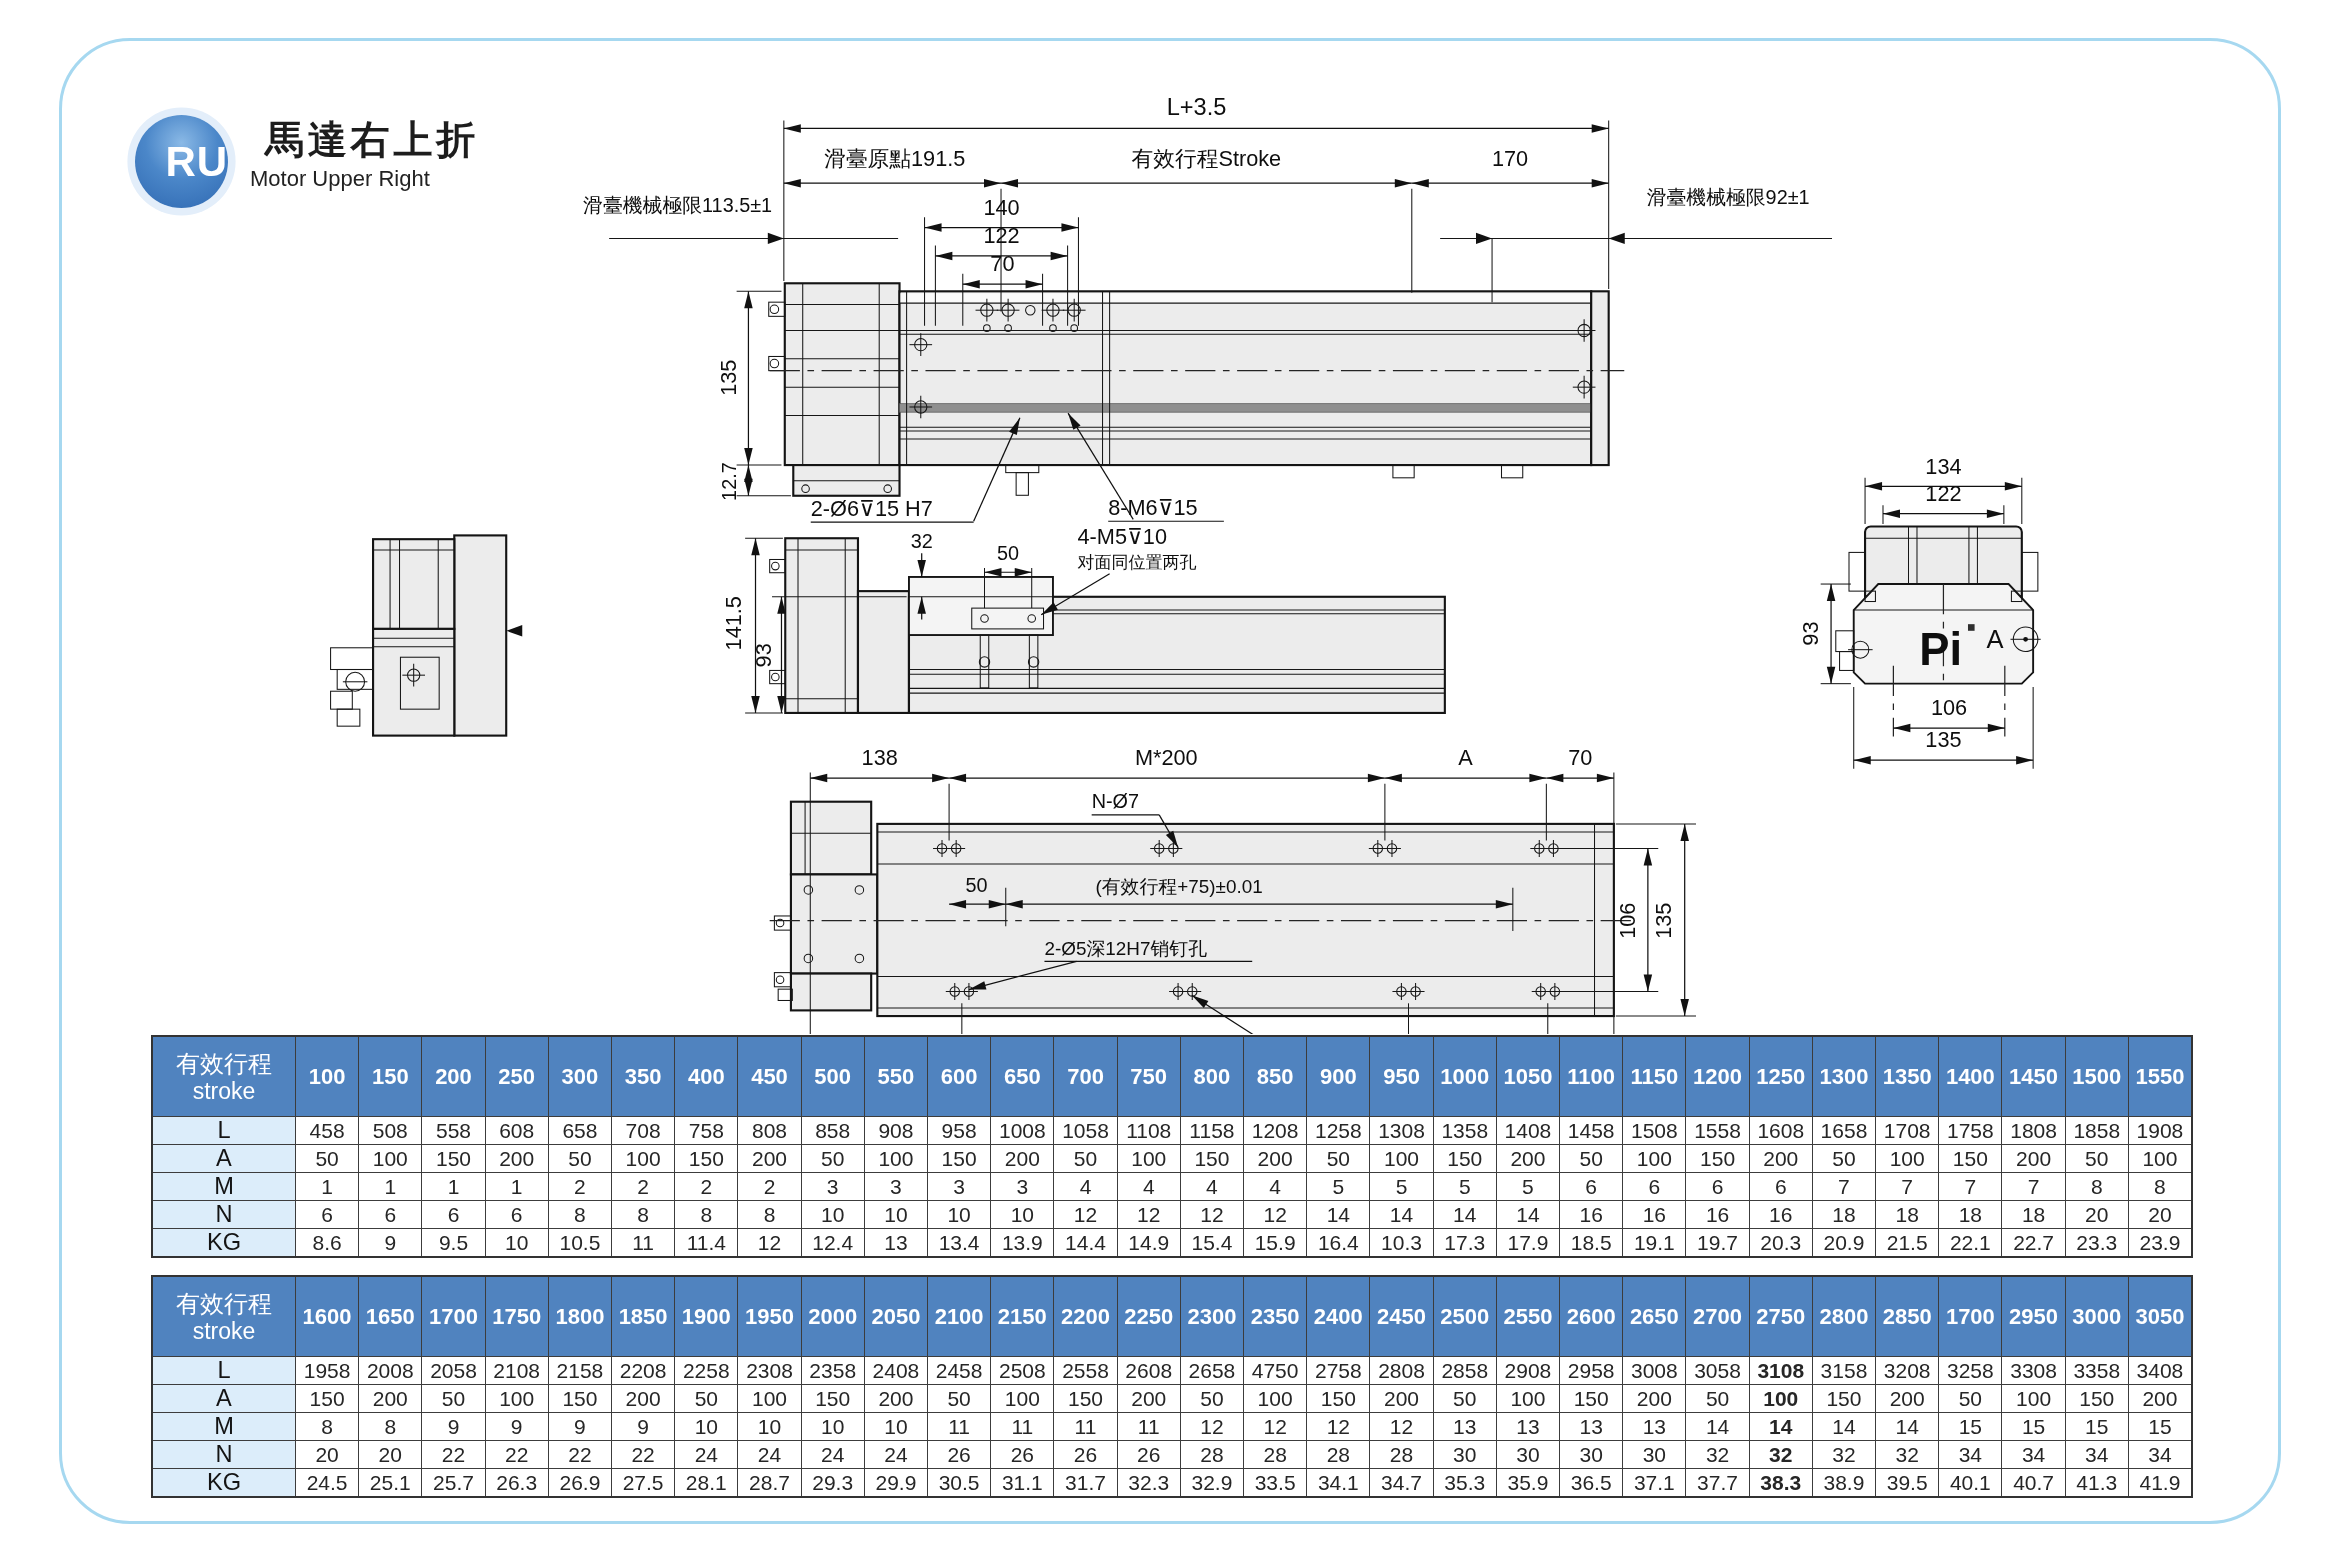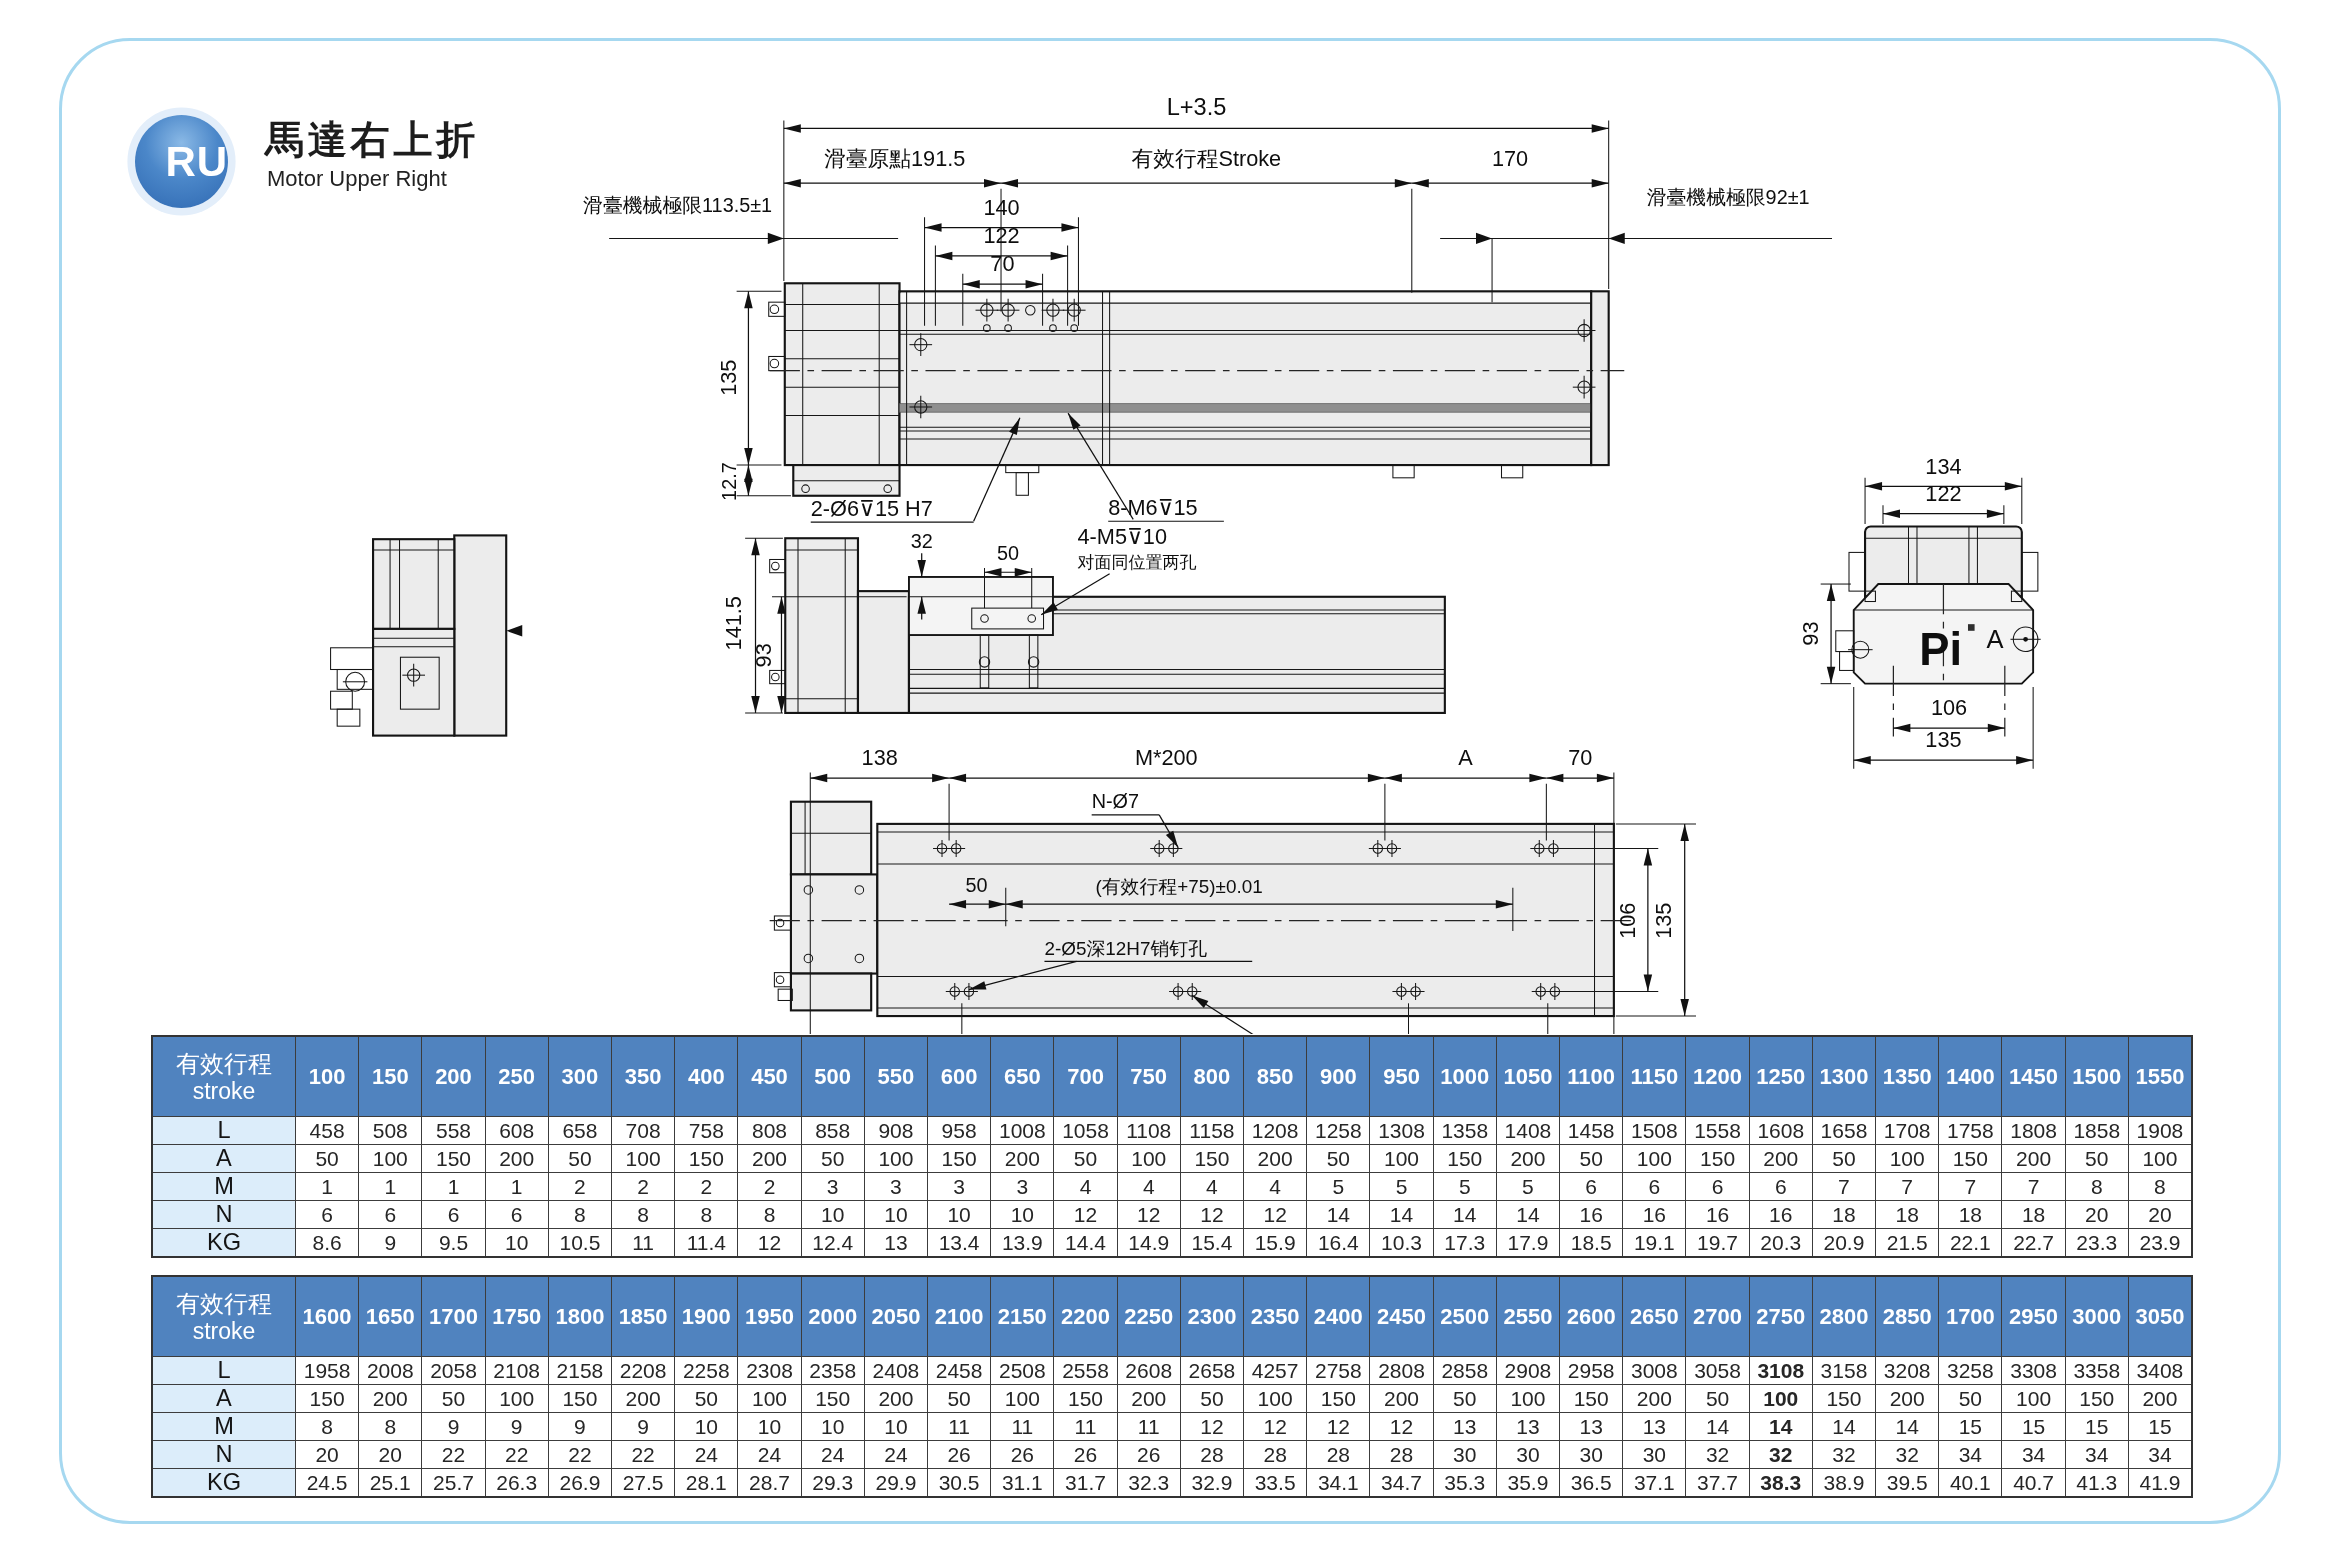--- a/index.html
+++ b/index.html
@@ -7,21 +7,21 @@
         font-family:"Liberation Sans",sans-serif;}
   .frame{position:absolute;left:59px;top:38px;width:2216px;height:1480px;
          border:3.3px solid #a6d8f0;border-radius:71px;}
   
   .logo{position:absolute;left:135px;top:115px;width:93px;height:93px;border-radius:50%;
         background:radial-gradient(circle at 50% 30%, #8ab9e6 0%, #4b87c9 45%, #2e68b1 100%);
         box-shadow:0 0 0 7.6px #e3eefa;display:flex;align-items:center;justify-content:flex-end;}
   .logo span{color:#fff;font-size:42px;font-weight:bold;letter-spacing:0.9px;}
   .title-zh{position:absolute;left:265px;top:113px;font-size:39px;font-weight:600;color:#1d1d1d;
             letter-spacing:3.8px;white-space:nowrap;}
-  .title-en{position:absolute;left:267px;top:166px;font-size:22px;color:#222;white-space:nowrap;}
+  .title-en{position:absolute;left:250px;top:166px;font-size:22px;color:#222;white-space:nowrap;}
   
   .drawing{position:absolute;left:0;top:0;}
   .fl{fill:#ececec;stroke:#141414;stroke-width:4.5;}
   .fl2{fill:#f4f4f4;stroke:#141414;stroke-width:4;}
   .wh{fill:#fafafa;stroke:none;}
   .dk{fill:#8f8f8f;stroke:#555;stroke-width:1.5;}
   .tn{fill:none;stroke:#161616;stroke-width:2.2;}
   .dim{fill:none;stroke:#101010;stroke-width:2.6;}
   .cl{fill:none;stroke:#242424;stroke-width:2.6;stroke-dasharray:64 16 14 16;}
   .drawing text{font-family:"Liberation Sans",sans-serif;fill:#0e0e0e;}
@@ -706,21 +706,21 @@
           <td>2208</td>
           <td>2258</td>
           <td>2308</td>
           <td>2358</td>
           <td>2408</td>
           <td>2458</td>
           <td>2508</td>
           <td>2558</td>
           <td>2608</td>
           <td>2658</td>
-          <td>4257</td>
+          <td>4750</td>
           <td>2758</td>
           <td>2808</td>
           <td>2858</td>
           <td>2908</td>
           <td>2958</td>
           <td>3008</td>
           <td>3058</td>
           <td class="bcol">3108</td>
           <td>3158</td>
           <td>3208</td>

